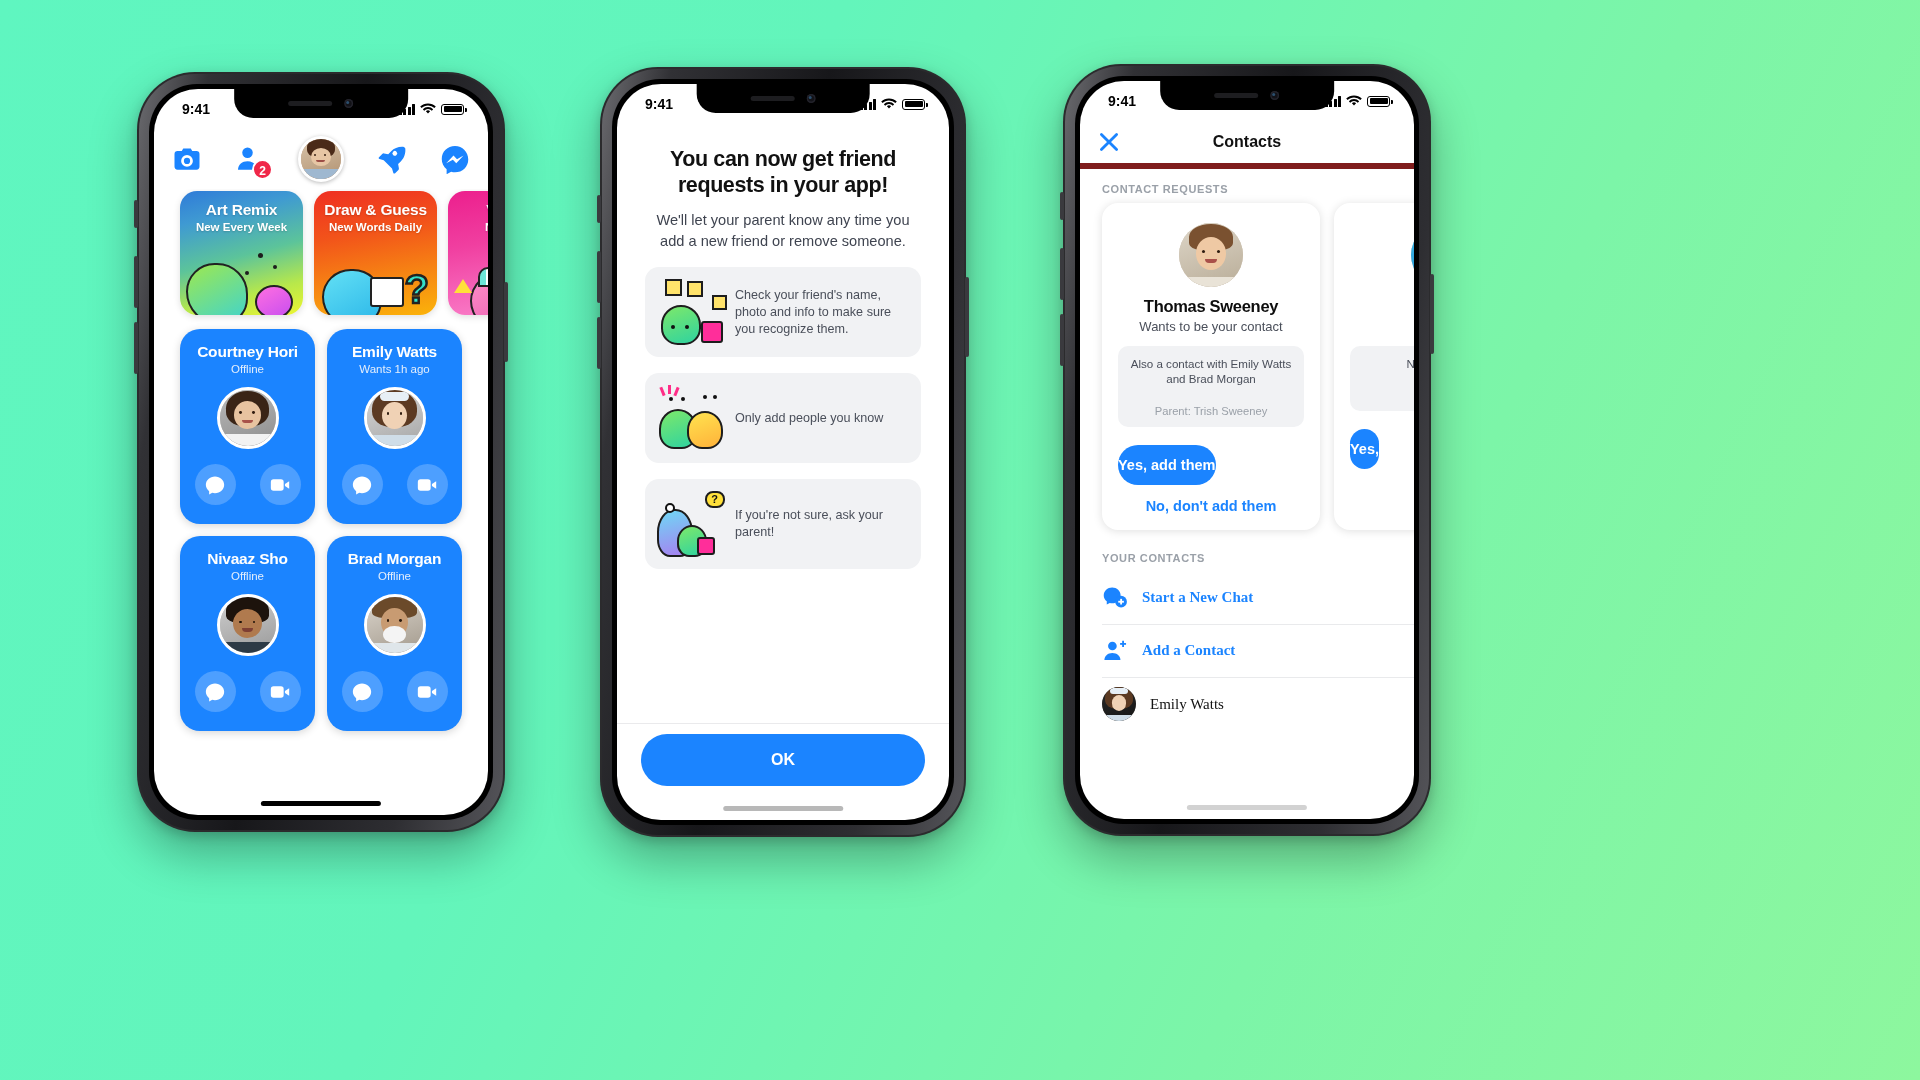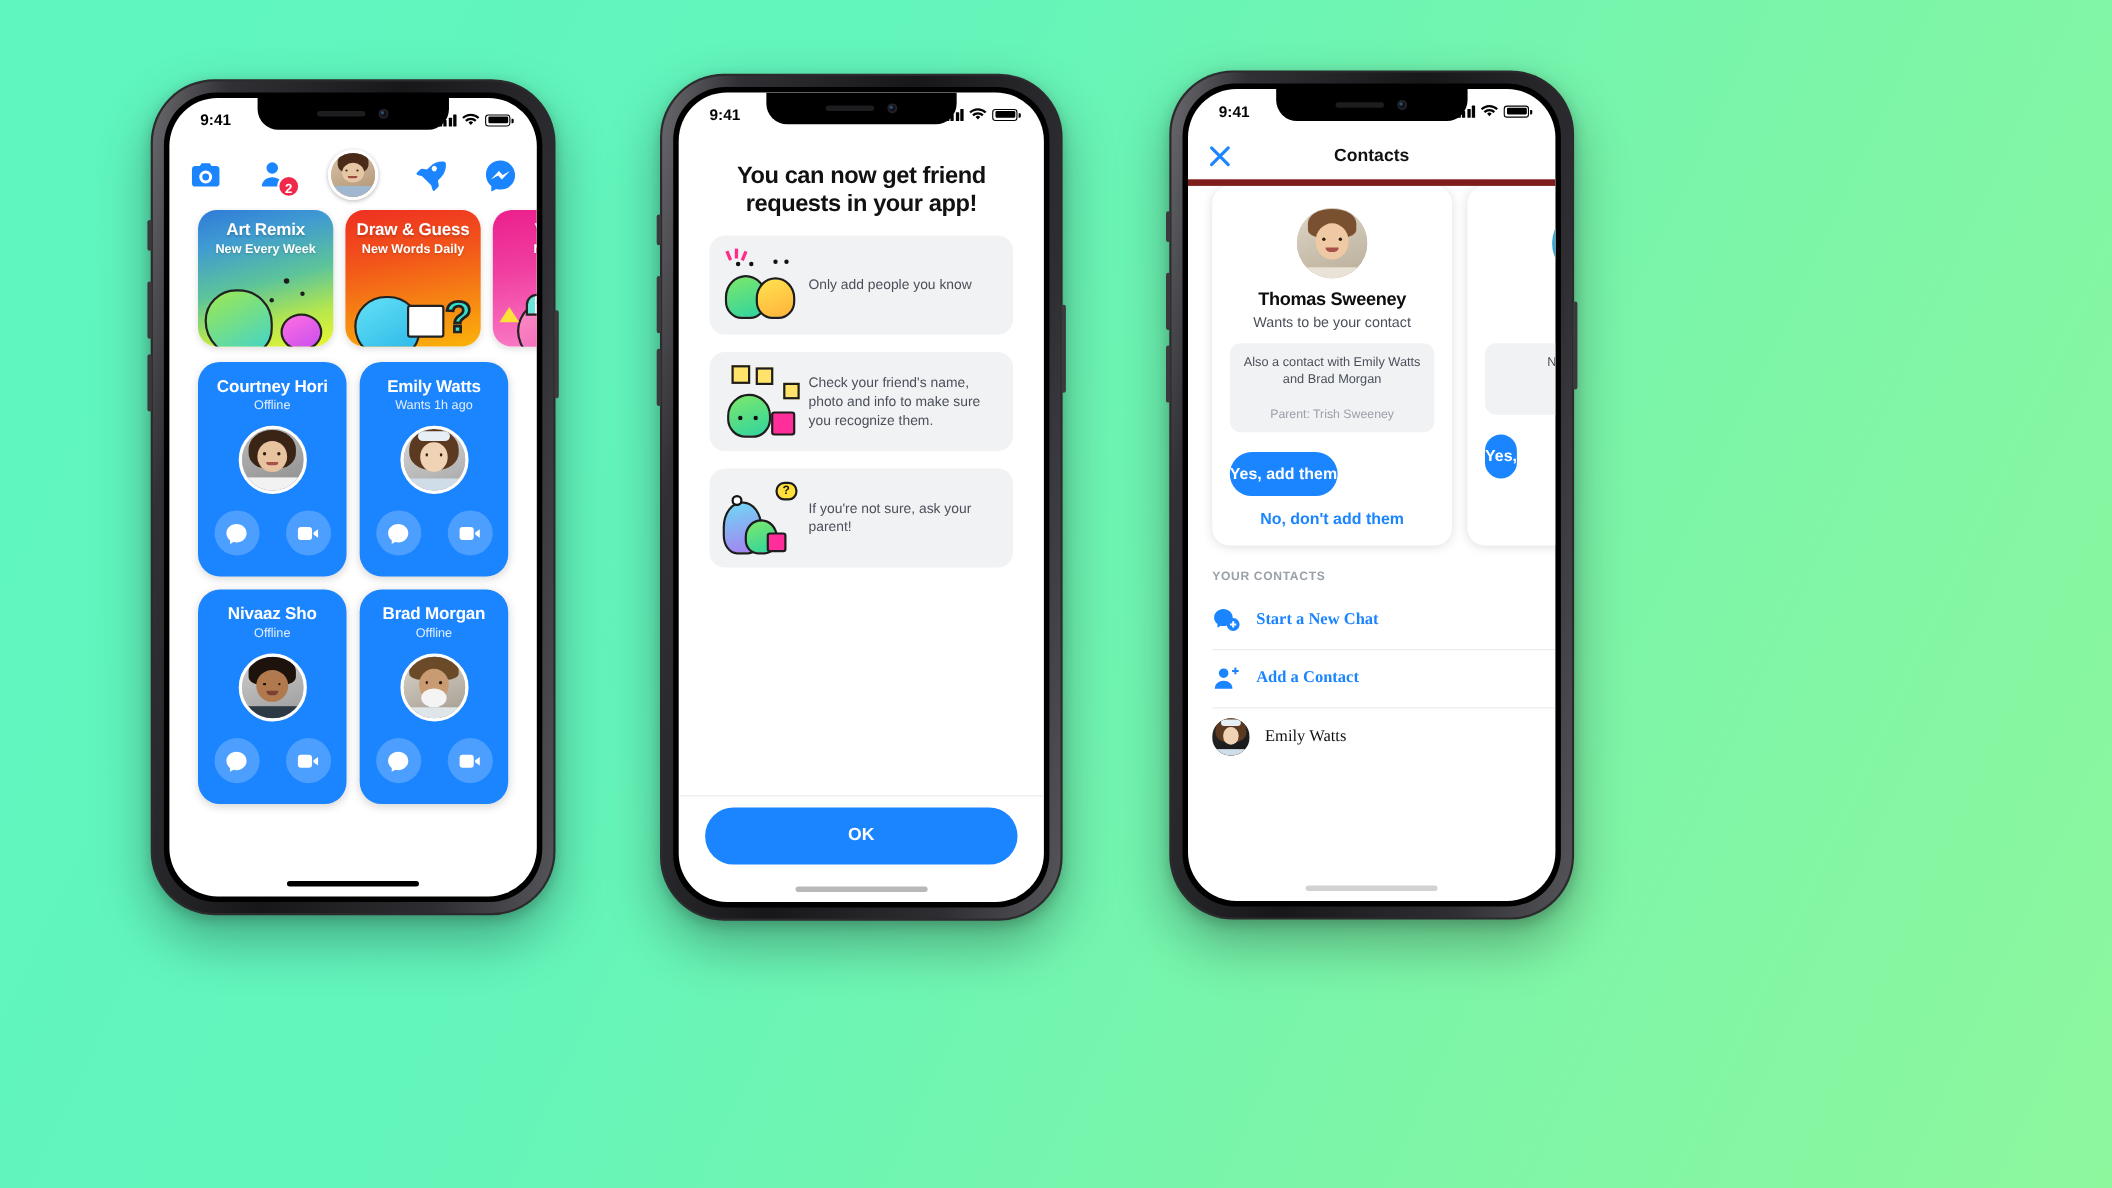--- a/index.html
+++ b/index.html
@@ -464,51 +464,52 @@
           </svg>
           <span class="batt">
               <i></i>
             </span>
         </span>
       </div>
 
       <div class="p2-body">
         <div class="p2-scroll">
           <div class="p2-title">You can now get friend requests in your app!</div>
+          <div class="p2-sub">We'll let your parent know any time you add a new friend or remove someone.</div>
+
+          <div class="info-row">
+            <span class="sticker">
+              <i style="position:absolute;left:6px;bottom:0;width:40px;height:40px;border-radius:50% 50% 42% 42%;background:linear-gradient(160deg,#7de86a,#2fd3a0);border:2.2px solid #1d1d1d;display:block;"></i>
+              <i style="position:absolute;right:6px;bottom:2px;width:22px;height:22px;background:#ff2e9a;border:2.2px solid #1d1d1d;border-radius:3px;display:block;"></i>
+              <i style="position:absolute;left:10px;top:0px;width:17px;height:17px;background:#ffe36b;border:2px solid #1d1d1d;display:block;"></i>
+              <i style="position:absolute;left:32px;top:2px;width:16px;height:16px;background:#ffe36b;border:2px solid #1d1d1d;display:block;"></i>
+              <i style="position:absolute;right:2px;top:16px;width:15px;height:15px;background:#ffe36b;border:2px solid #1d1d1d;display:block;"></i>
+              <i style="position:absolute;left:16px;bottom:16px;width:4px;height:4px;border-radius:50%;background:#111;display:block;"></i>
+              <i style="position:absolute;left:30px;bottom:16px;width:4px;height:4px;border-radius:50%;background:#111;display:block;"></i>
+            </span>
+            <span class="itxt">Check your friend's name, photo and info to make sure you recognize them.</span>
+          </div>
 
           <div class="info-row">
             <span class="sticker">
               <i style="position:absolute;left:4px;bottom:2px;width:38px;height:40px;border-radius:50% 50% 40% 40%;background:linear-gradient(160deg,#7de86a,#2fd3a0);border:2.2px solid #1d1d1d;display:block;"></i>
               <i style="position:absolute;right:6px;bottom:2px;width:36px;height:38px;border-radius:50% 50% 42% 42%;background:linear-gradient(160deg,#ffe34f,#ffb23a);border:2.2px solid #1d1d1d;display:block;"></i>
               <i style="position:absolute;left:14px;top:12px;width:4px;height:4px;border-radius:50%;background:#111;display:block;"></i>
               <i style="position:absolute;left:26px;top:12px;width:4px;height:4px;border-radius:50%;background:#111;display:block;"></i>
               <i style="position:absolute;right:22px;top:10px;width:4px;height:4px;border-radius:50%;background:#111;display:block;"></i>
               <i style="position:absolute;right:12px;top:10px;width:4px;height:4px;border-radius:50%;background:#111;display:block;"></i>
               <i style="position:absolute;left:6px;top:2px;width:2.5px;height:9px;background:#ff2d87;transform:rotate(-22deg);display:block;"></i>
               <i style="position:absolute;left:13px;top:0px;width:2.5px;height:9px;background:#ff2d87;display:block;"></i>
               <i style="position:absolute;left:20px;top:2px;width:2.5px;height:9px;background:#ff2d87;transform:rotate(22deg);display:block;"></i>
             </span>
             <span class="itxt">Only add people you know</span>
           </div>
 
           <div class="info-row">
             <span class="sticker">
-              <i style="position:absolute;left:6px;bottom:0;width:40px;height:40px;border-radius:50% 50% 42% 42%;background:linear-gradient(160deg,#7de86a,#2fd3a0);border:2.2px solid #1d1d1d;display:block;"></i>
-              <i style="position:absolute;right:6px;bottom:2px;width:22px;height:22px;background:#ff2e9a;border:2.2px solid #1d1d1d;border-radius:3px;display:block;"></i>
-              <i style="position:absolute;left:10px;top:0px;width:17px;height:17px;background:#ffe36b;border:2px solid #1d1d1d;display:block;"></i>
-              <i style="position:absolute;left:32px;top:2px;width:16px;height:16px;background:#ffe36b;border:2px solid #1d1d1d;display:block;"></i>
-              <i style="position:absolute;right:2px;top:16px;width:15px;height:15px;background:#ffe36b;border:2px solid #1d1d1d;display:block;"></i>
-              <i style="position:absolute;left:16px;bottom:16px;width:4px;height:4px;border-radius:50%;background:#111;display:block;"></i>
-              <i style="position:absolute;left:30px;bottom:16px;width:4px;height:4px;border-radius:50%;background:#111;display:block;"></i>
-            </span>
-            <span class="itxt">Check your friend's name, photo and info to make sure you recognize them.</span>
-          </div>
-
-          <div class="info-row">
-            <span class="sticker">
               <i style="position:absolute;left:2px;bottom:0;width:36px;height:48px;border-radius:48% 48% 36% 36%;background:linear-gradient(165deg,#6fd8f5,#a77ff0);border:2.2px solid #1d1d1d;display:block;"></i>
               <i style="position:absolute;left:22px;bottom:0;width:30px;height:32px;border-radius:50% 50% 40% 40%;background:linear-gradient(160deg,#7de86a,#2fd3a0);border:2.2px solid #1d1d1d;display:block;"></i>
               <i style="position:absolute;left:42px;bottom:2px;width:18px;height:18px;background:#ff2e9a;border:2px solid #1d1d1d;border-radius:3px;display:block;"></i>
               <i style="position:absolute;left:10px;top:12px;width:10px;height:10px;border-radius:50%;background:#fff;border:2px solid #111;display:block;"></i>
               <i style="position:absolute;right:4px;top:0px;width:20px;height:17px;border-radius:8px;background:#ffe03a;border:2px solid #1d1d1d;display:block;"></i>
               <i style="position:absolute;right:11px;top:2px;font-style:normal;font-size:11px;font-weight:bold;color:#111;display:block;line-height:13px;">?</i>
             </span>
             <span class="itxt">If you're not sure, ask your parent!</span>
           </div>
         </div>
@@ -554,20 +555,21 @@
       <div class="p3-body">
         <div class="p3-header">
           <span class="x">
             <svg viewBox="0 0 24 24">
                 <path d="M5 5l14 14M19 5 5 19"></path>
               </svg>
           </span>
           <span class="p3-title">Contacts</span>
         </div>
 
+        <div class="sec-label">CONTACT REQUESTS</div>
 
         <div class="req-strip">
           <div class="req-card">
             <div class="r-avatar">
               <span class="face" style="display:block;position:relative;background:linear-gradient(160deg,#ded6c8,#b9ad98);">
                 <i style="position:absolute;left:16%;top:2%;width:68%;height:40%;border-radius:50% 50% 28% 28%;background:#7a5130;display:block;"></i>
                 <i style="position:absolute;left:26%;top:22%;width:48%;height:52%;border-radius:50%;background:#efc9a4;display:block;"></i>
                 <i style="position:absolute;left:36%;top:42%;width:5%;height:5%;border-radius:50%;background:#2e1c10;display:block;"></i>
                 <i style="position:absolute;left:59%;top:42%;width:5%;height:5%;border-radius:50%;background:#2e1c10;display:block;"></i>
                 <i style="position:absolute;left:41%;top:56%;width:18%;height:6%;border-radius:0 0 6px 6px;background:#a9504a;display:block;"></i>

